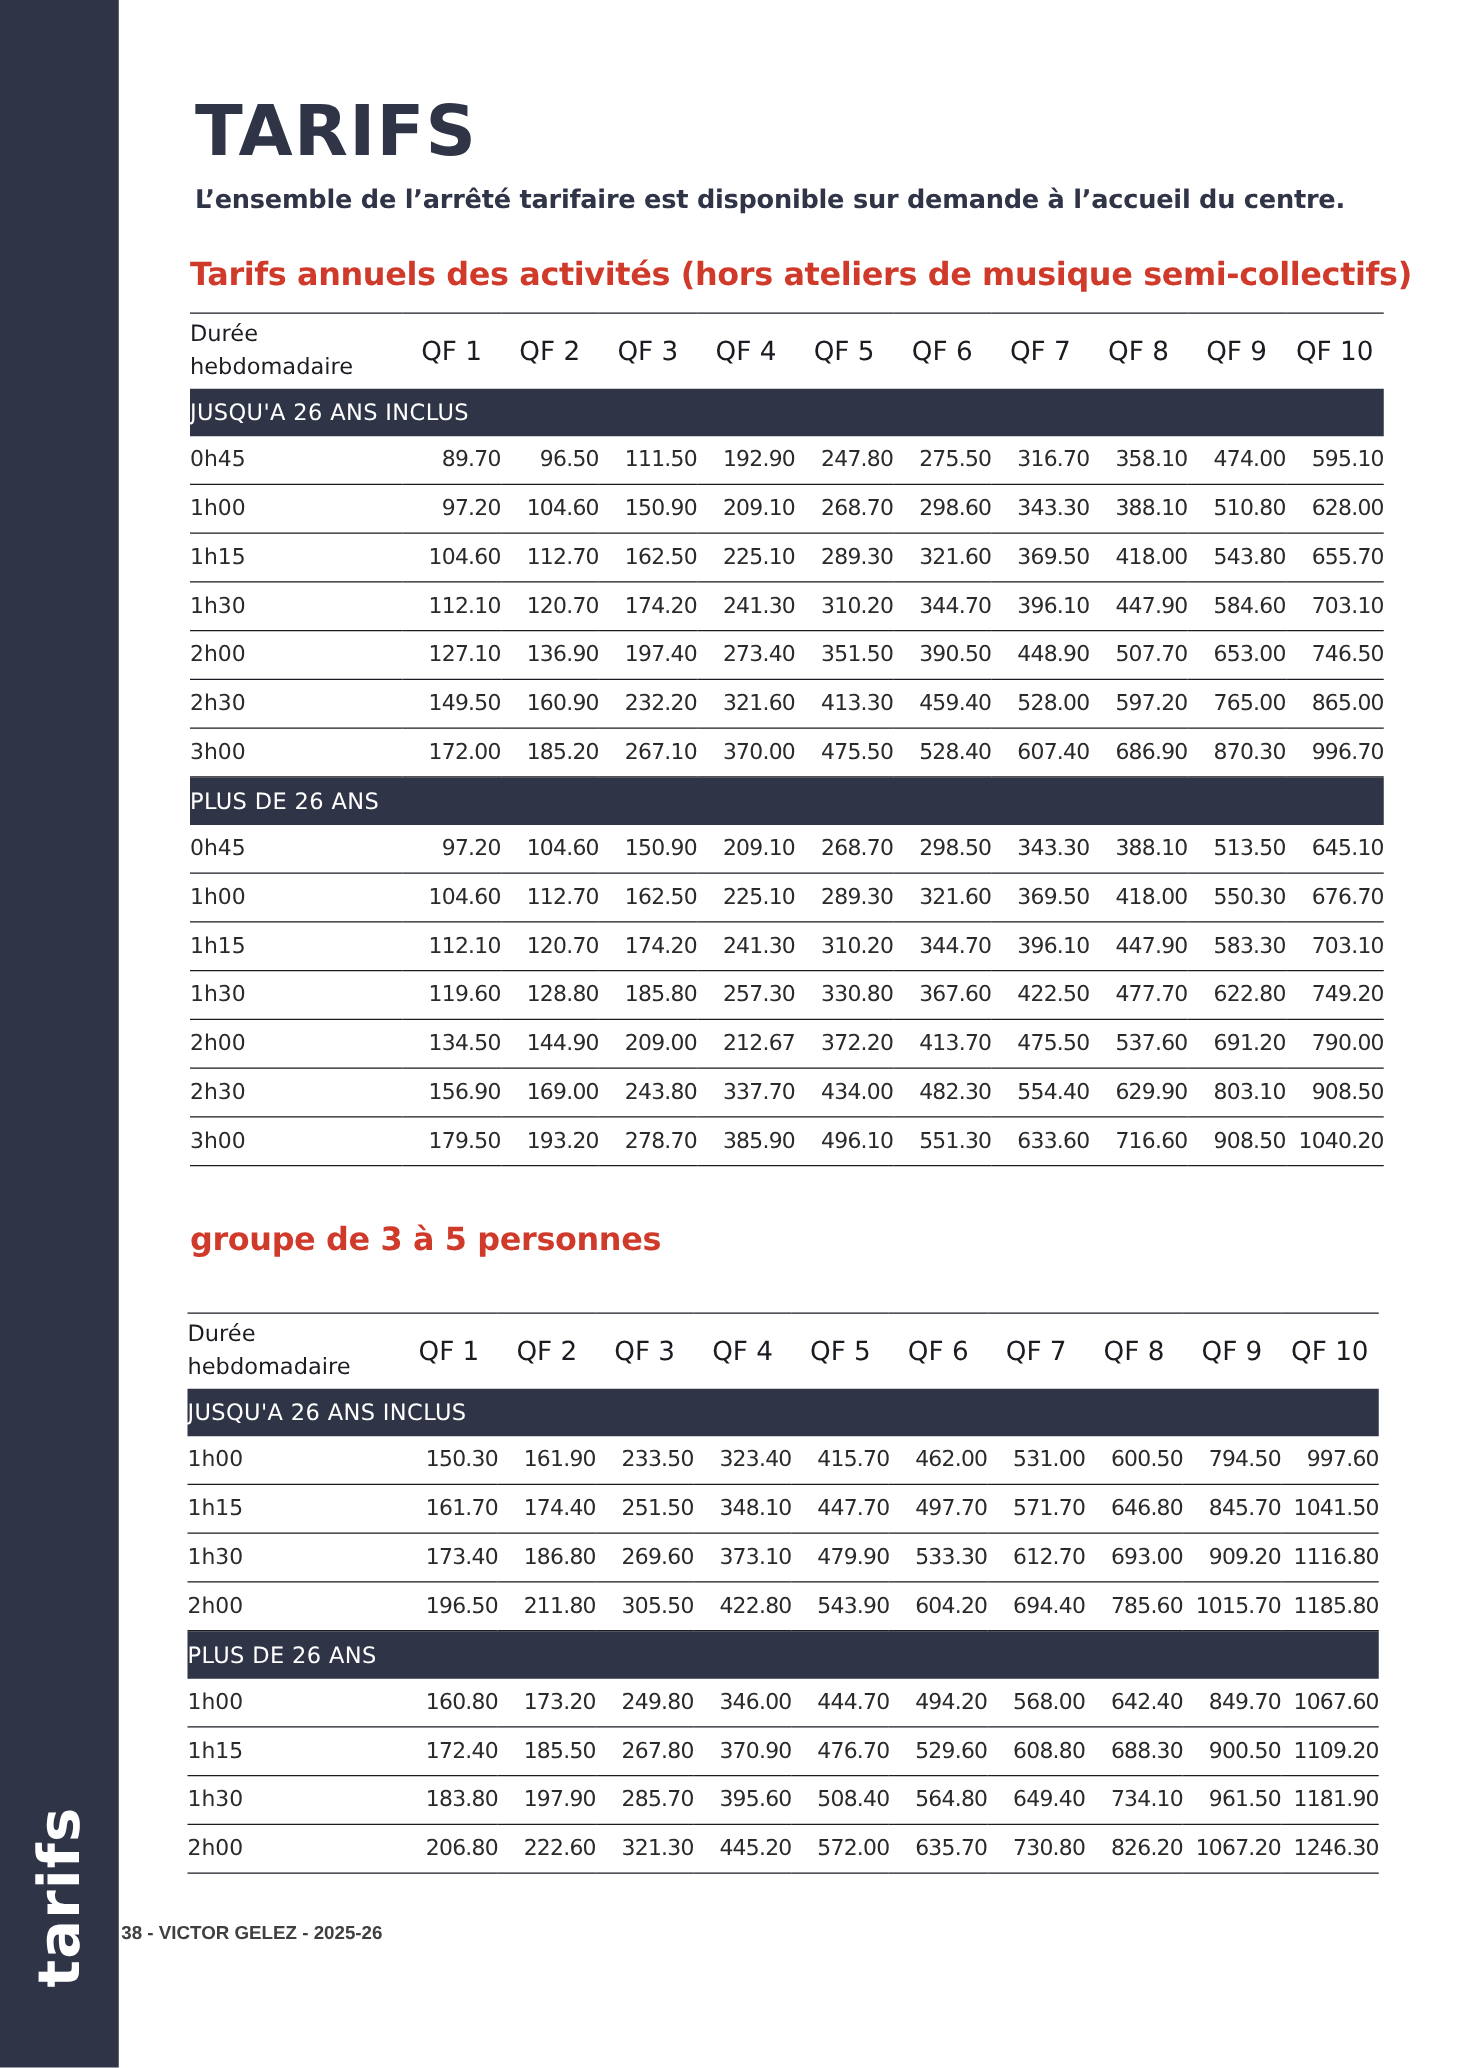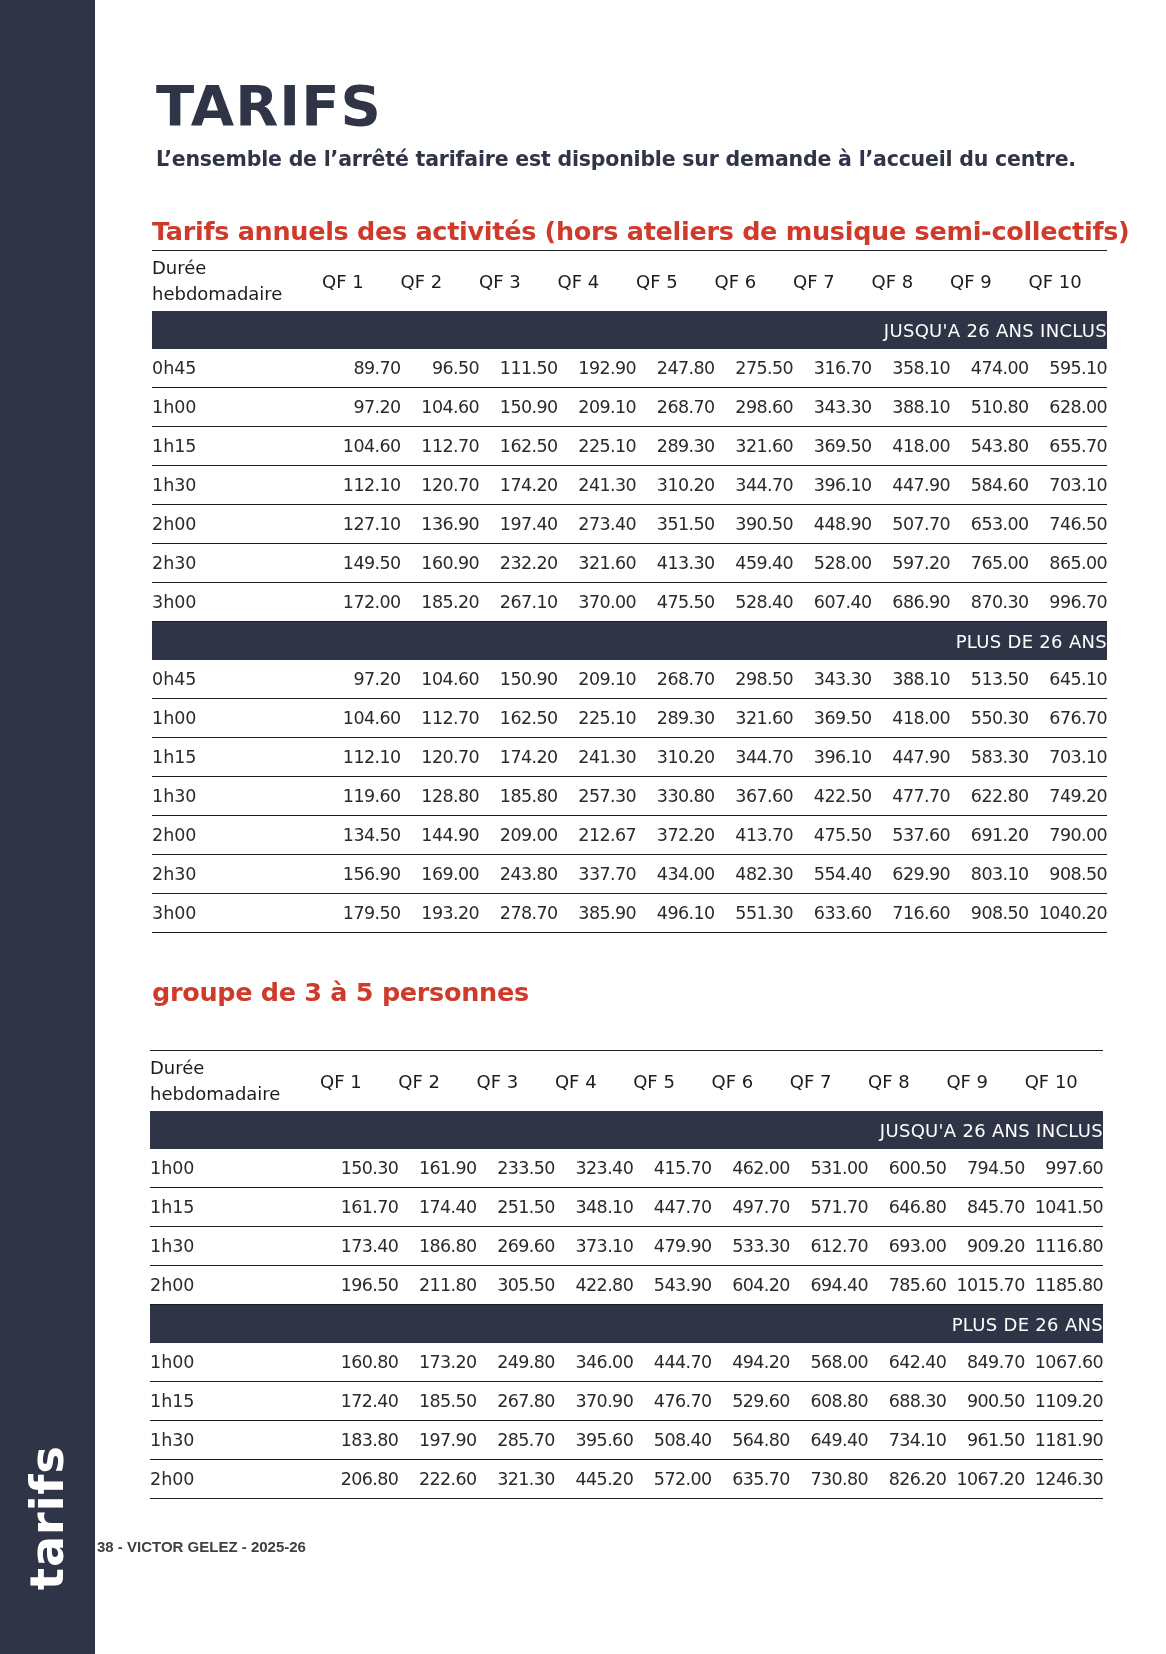--- a/index.html
+++ b/index.html
@@ -10,42 +10,42 @@
                 color:#ffffff; font-family:"DejaVu Sans", sans-serif; font-weight:bold; font-size:46px;
                 letter-spacing:1px; white-space:nowrap; line-height:1; margin-left:-24px; }
   .title { position:absolute; left:156px; top:78px; font-family:"DejaVu Sans", sans-serif; font-weight:bold;
            font-size:56px; letter-spacing:1px; color:#2f3447; line-height:1; }
   .subtitle { position:absolute; left:156px; top:147px; font-family:"DejaVu Sans", sans-serif; font-size:20.5px;
               color:#2f3447; white-space:nowrap; font-weight:bold; letter-spacing:-0.2px;text-align:center; }
   .section-heading { position:absolute; left:152px; color:#cf3a2a; font-family:"DejaVu Sans", sans-serif;
                      font-weight:bold; font-size:25.5px; line-height:36px; white-space:nowrap; letter-spacing:-0.3px; }
   table.tarifs { position:absolute; border-collapse:collapse; table-layout:fixed; }
   table.tarifs th, table.tarifs td { padding:0; font-family:"DejaVu Sans", sans-serif; }
-  .head-row th { font-weight:normal; font-size:18px; color:#1b1b22; text-align:left; height:60px;
+  .head-row th { font-weight:normal; font-size:21px; color:#1b1b22; text-align:center; height:60px;
                  vertical-align:middle; border-top:1.5px solid #1b1b22; padding-right:2px; }
   .head-row th.dur { text-align:left; font-size:18px; line-height:26px; }
   .band td { background:#2f3447; color:#ffffff; font-size:18px; height:38px; padding-left:8px;
-             letter-spacing:0.3px; text-align:right; }
+             letter-spacing:0.3px; text-align:left; }
   .data-row td { font-size:17.5px; color:#2a2a2a; text-align:right; height:38px;
                  border-bottom:1.5px solid #1b1b22; font-weight:normal; letter-spacing:-0.6px; padding-right:2px; }
   .data-row td.dur { text-align:left; letter-spacing:0; }
   .footer { position:absolute; left:97px; top:1538px; font-family:Liberation Sans, sans-serif; font-weight:bold;
             font-size:15px; color:#404040; white-space:nowrap; }
 </style>
 </head>
 <body>
 
 <div class="sidebar">
   <div class="side-label">tarifs</div>
 </div>
 
 <h1 class="title" style="margin:0;">TARIFS</h1>
 <p class="subtitle" style="margin:0;">L’ensemble de l’arrêté tarifaire est disponible sur demande à l’accueil du centre.</p>
 
-<div class="section-heading" style="top:213px;">
+<div class="section-heading" style="top:202px;">
   <div>Tarifs annuels des activités (hors ateliers de musique semi-collectifs)</div>
 </div>
 <table class="tarifs" id="table-0" style="left:152px; top:250px; width:955px;">
     <colgroup>
       <col style="width: 170px;">
       <col>
       <col>
       <col>
       <col>
       <col>

